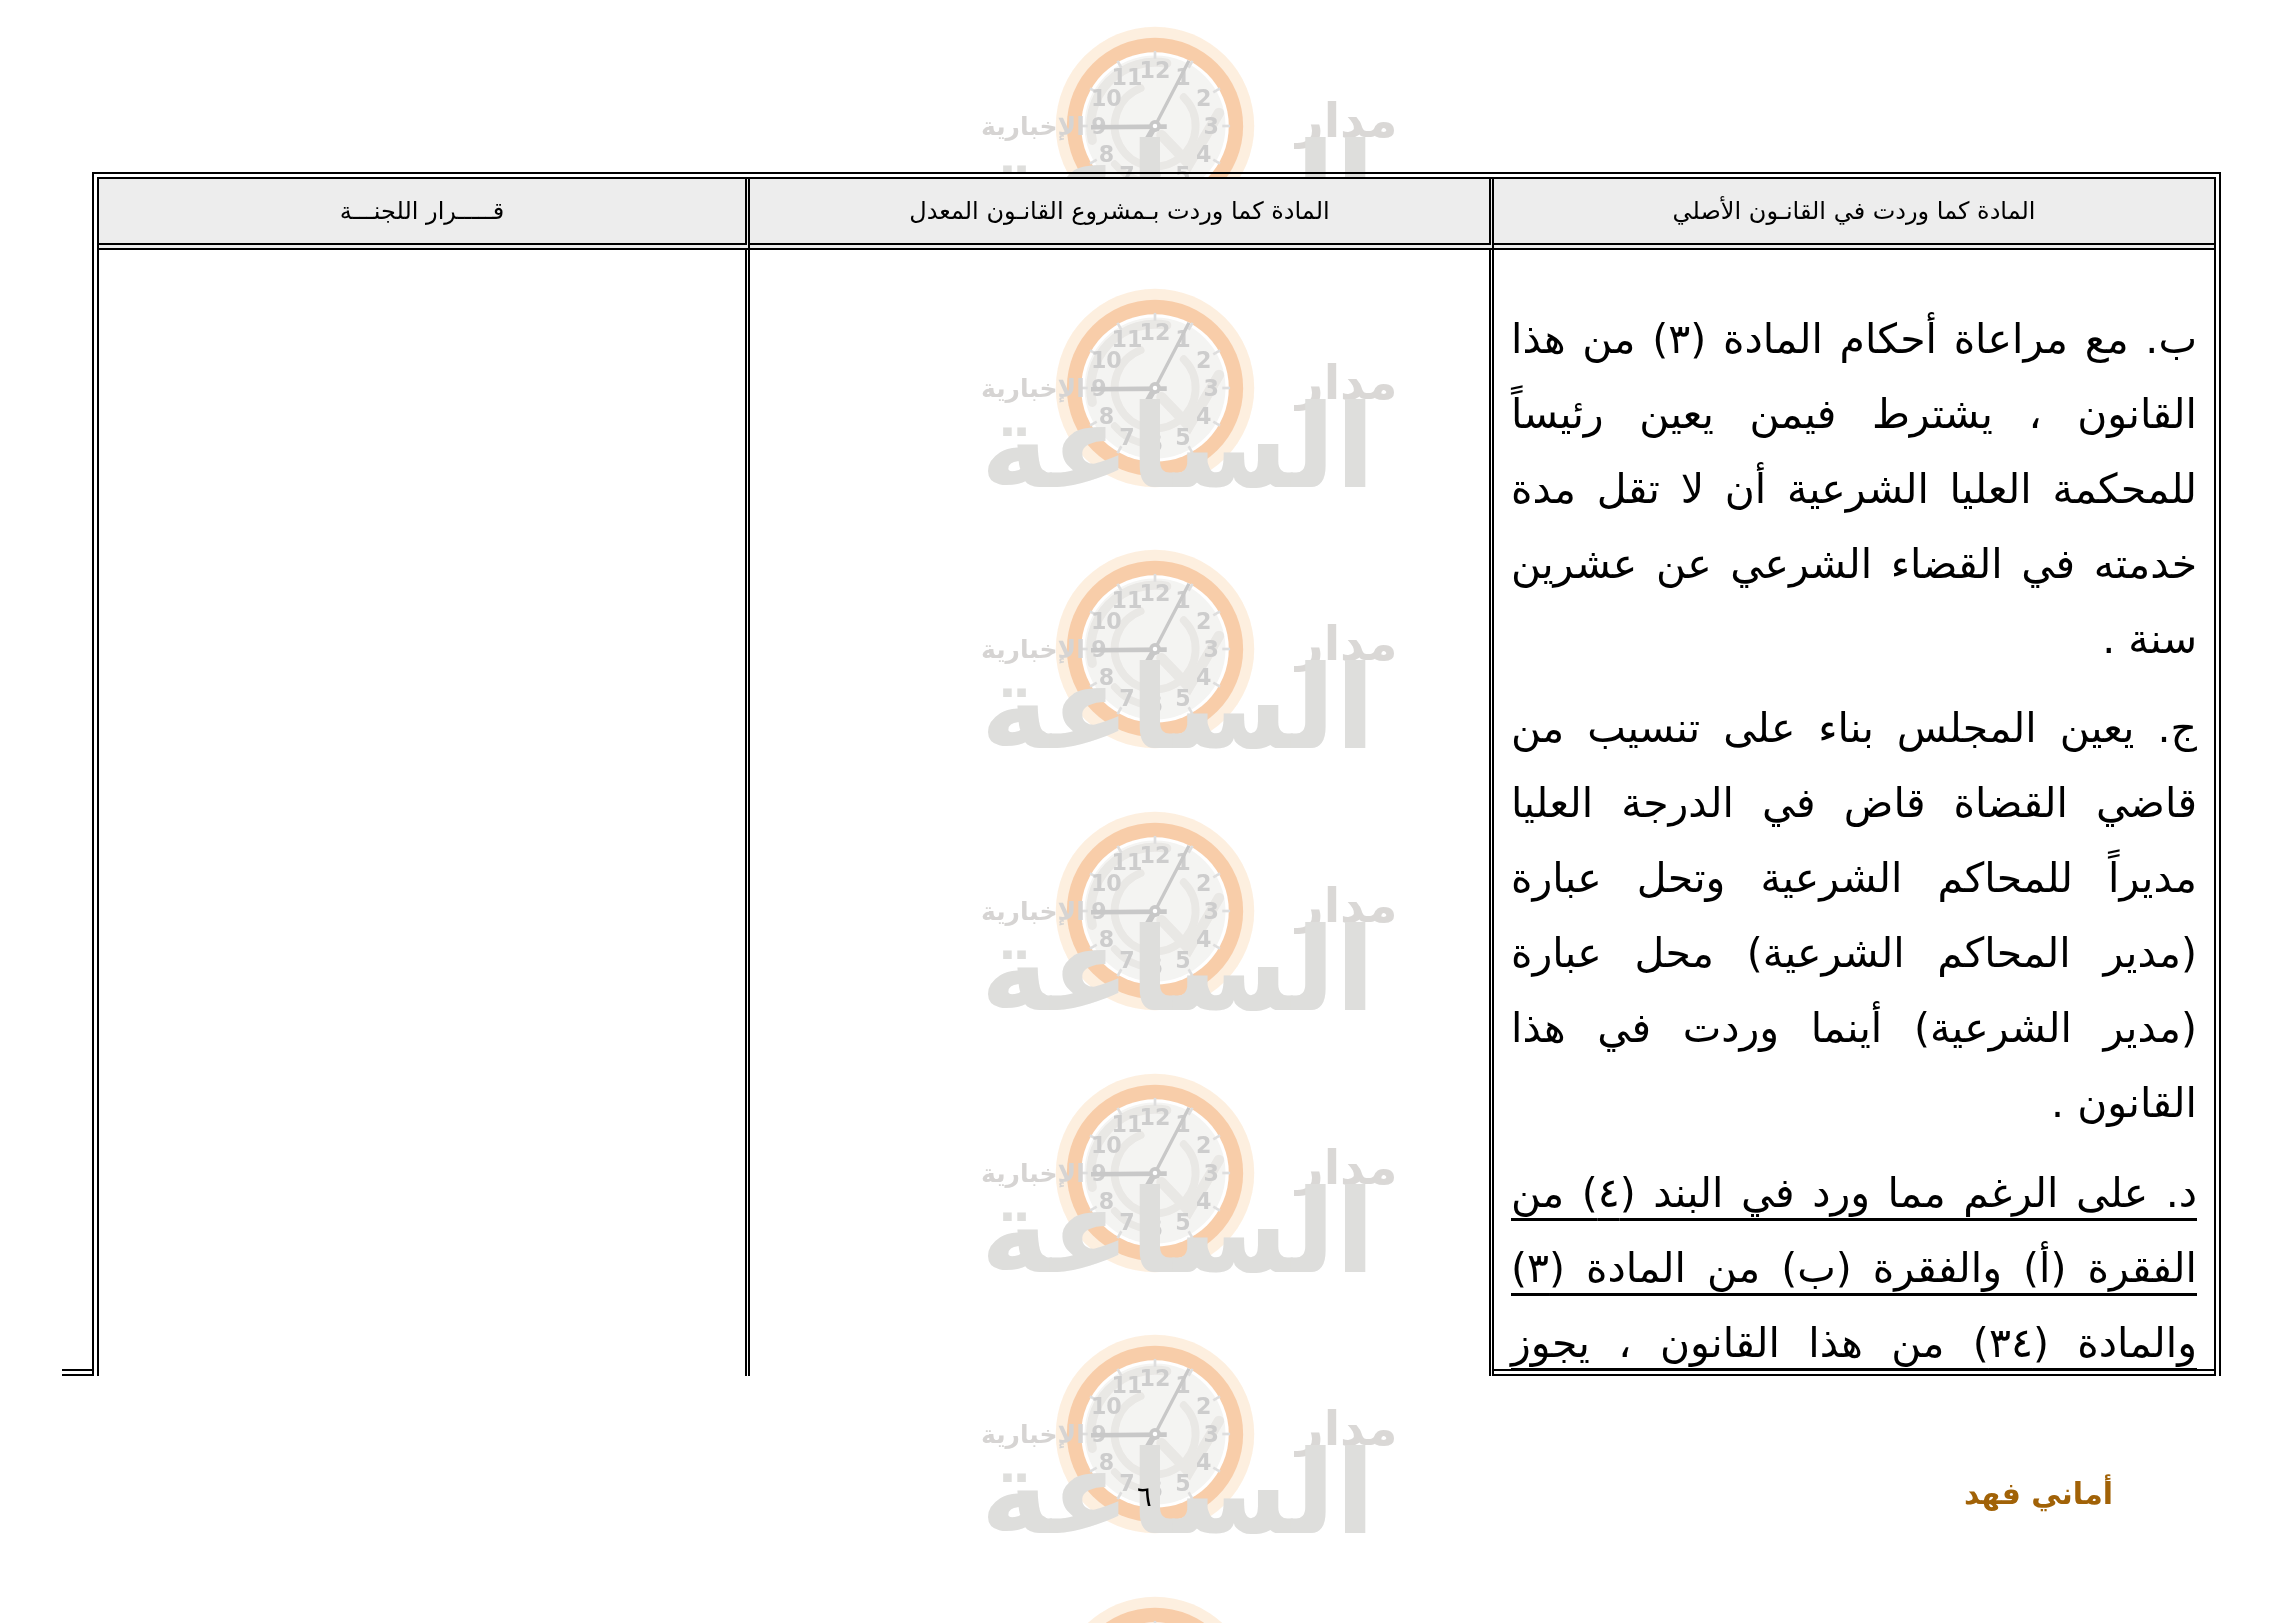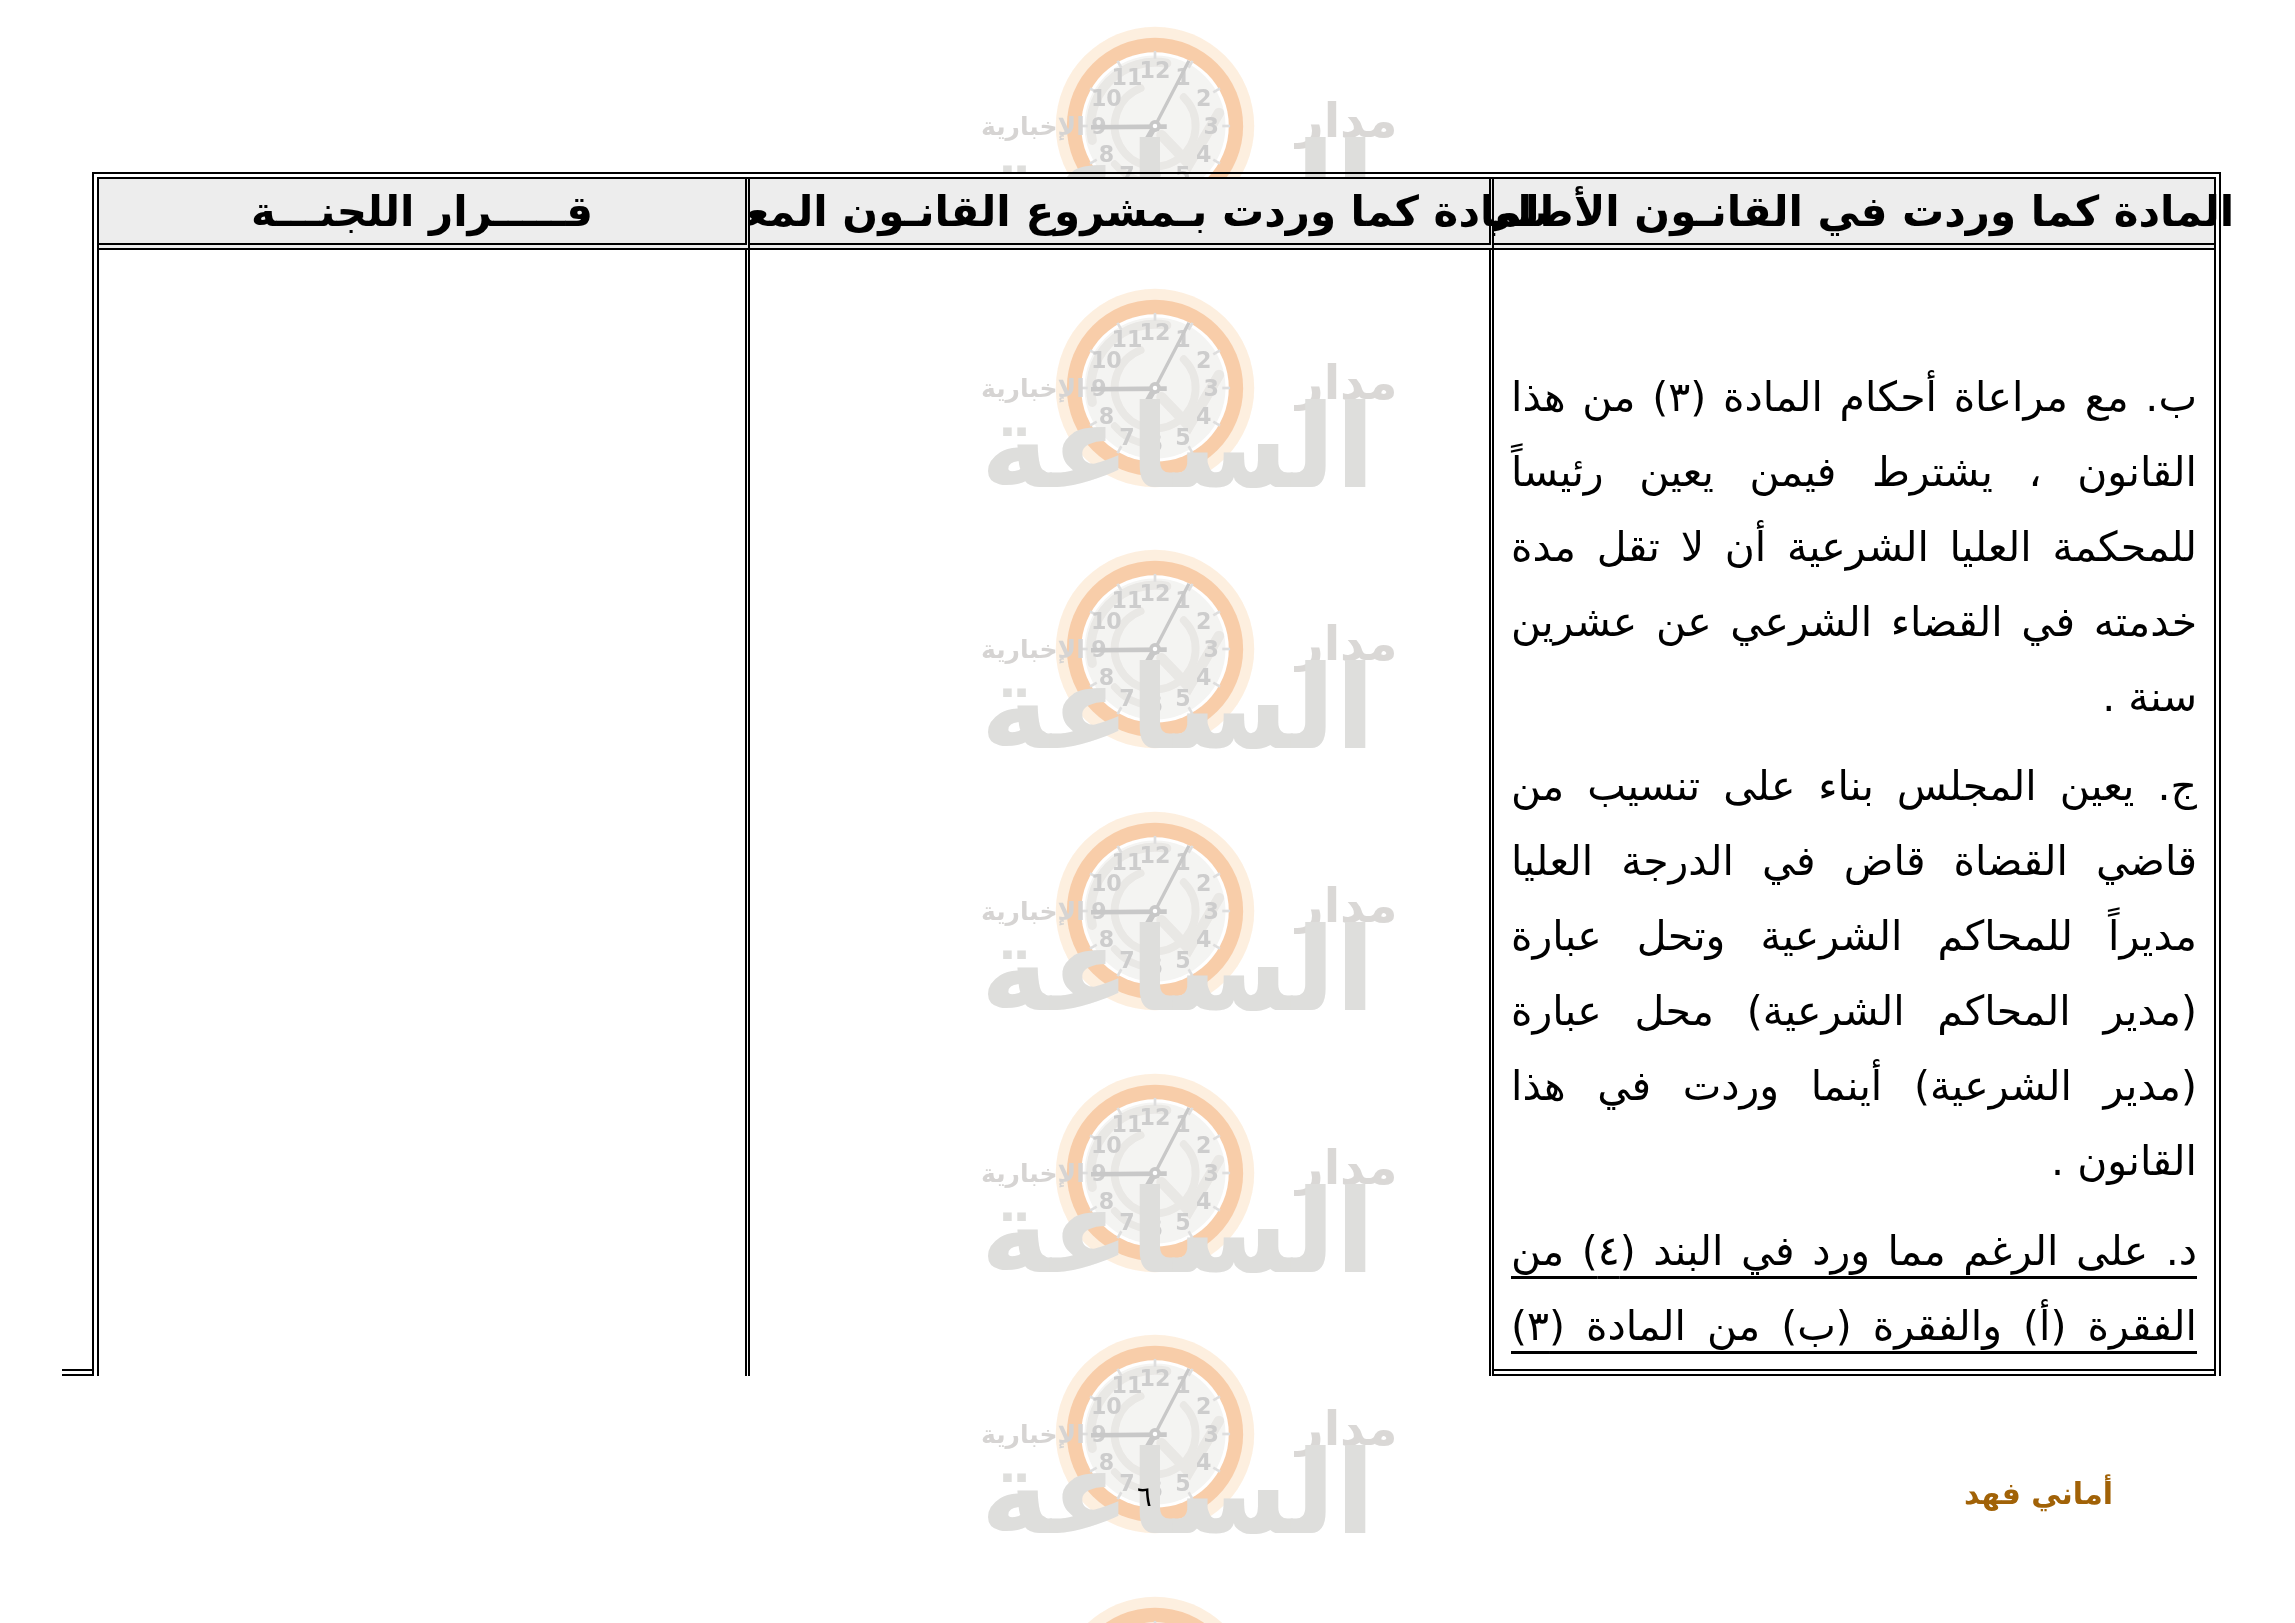--- a/index.html
+++ b/index.html
@@ -42,27 +42,27 @@
     grid-template-columns:720px 744px auto;
     grid-template-rows:71px auto;
     border:7.2px double #000;
     border-bottom:0;
     z-index:2;
   }
   .hcell {
     background:#ededed;
     border-bottom:7.2px double #000;
     display:flex; align-items:center; justify-content:center;
-    font-size:42px; font-weight:bold; color:#000;
+    font-size:24px; font-weight:normal; color:#000;
     white-space:nowrap;
   }
   .sep { border-inline-start:5.9px double #000; }
   .bcell { background:transparent; overflow:hidden; }
   #original-cell {
-    padding:110px 17px 0 17px;
+    padding:52px 17px 0 17px;
     font-size:41px; line-height:75px;
     text-align:justify; text-justify:inter-word;
     color:#000;
     border-bottom:7.2px double #000;
   }
   #original-cell p { margin:0 0 14.4px 0; }
   #original-cell p.u {
     text-decoration:underline;
     text-decoration-thickness:2.6px;
     text-underline-offset:10.5px;

